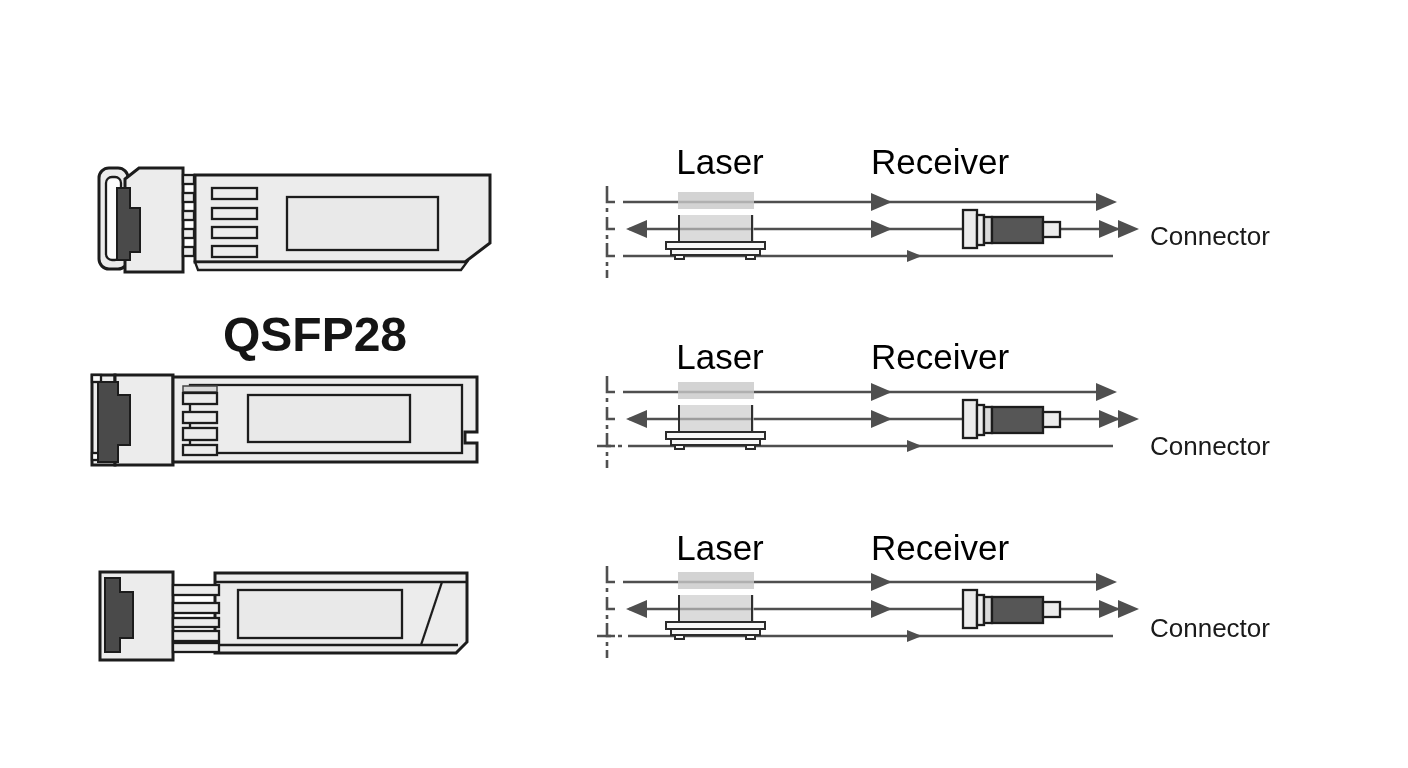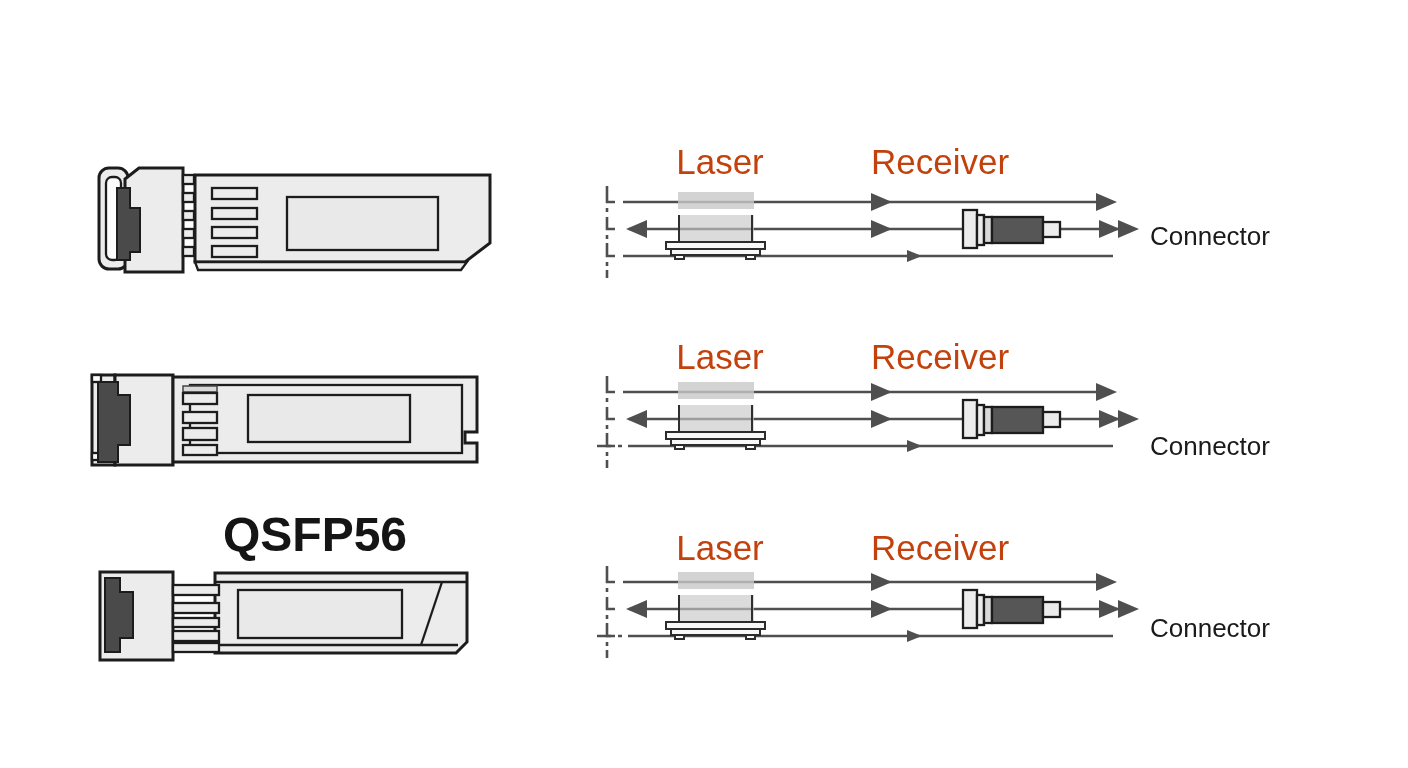--- a/index.html
+++ b/index.html
@@ -6,21 +6,21 @@
   .canvas{
     position:relative;width:1408px;height:768px;background:#ffffff;
     font-family:"Liberation Sans", sans-serif;color:var(--text,#161616);
     overflow:hidden;
   }
   .module-title{
     position:absolute;font-weight:bold;font-size:48px;line-height:48px;
     text-align:center;color:#151515;letter-spacing:0px;
   }
   .opt-label{
-    position:absolute;font-size:35px;line-height:38px;text-align:center;color:#c2410c;
+    position:absolute;font-size:35px;line-height:38px;text-align:center;color:#000000;
   }
   .connector-label{
     position:absolute;font-size:26px;line-height:42px;text-align:left;color:#1a1a1a;
   }
   svg{position:absolute;overflow:visible;}
   
   .g-line{stroke:var(--line,#4f4f4f);stroke-width:2.6;fill:none;}
   .g-arrow{fill:var(--line,#4f4f4f);stroke:none;}
   .g-post{stroke:#2f2f2f;stroke-width:2;fill:none;}
   .g-base{fill:#f8f8f8;stroke:#2c2c2c;stroke-width:2;}
@@ -92,20 +92,21 @@
     <polygon class="g-arrow" points="501,21 522,30 501,39"></polygon>
     <polygon class="g-arrow" points="52,48 31,57 52,66"></polygon>
     <polygon class="g-arrow" points="276,48 297,57 276,66"></polygon>
     <polygon class="g-arrow" points="504,48 525,57 504,66"></polygon>
     <polygon class="g-arrow" points="523,48 544,57 523,66"></polygon>
     <polygon class="g-arrow" points="312,78 327,84 312,90"></polygon>
   </svg>
 
   <div class="connector-label" style="left:1150px;top:215px;width:200px;">Connector</div>
 
+  <div class="module-title" style="left:170px;top:311px;width:290px;">QSFP28</div>
 
   <svg style="left:85px;top:370px;" width="398" height="100" viewBox="0 0 398 100">
     <g>
       <rect class="f-body m-out sw3" x="7" y="5" width="23" height="90"></rect>
       <rect class="f-white m-out sw2" x="7" y="5" width="9" height="7"></rect>
       <rect class="f-white m-out sw2" x="7" y="83" width="9" height="7"></rect>
       <rect class="f-body m-out sw3" x="30" y="5" width="58" height="90"></rect>
       <path class="f-latch" d="M13,12 H33 V25 H45 V75 H33 V92 H13 Z"></path>
       <path class="f-body m-out sw3" d="M88,7 H392 V62 H380 V73 H392 V92 H88 Z"></path>
       <rect class="m-out sw2" x="105" y="15" width="272" height="68"></rect>
@@ -146,21 +147,20 @@
     <polygon class="g-arrow" points="501,21 522,30 501,39"></polygon>
     <polygon class="g-arrow" points="52,48 31,57 52,66"></polygon>
     <polygon class="g-arrow" points="276,48 297,57 276,66"></polygon>
     <polygon class="g-arrow" points="504,48 525,57 504,66"></polygon>
     <polygon class="g-arrow" points="523,48 544,57 523,66"></polygon>
     <polygon class="g-arrow" points="312,78 327,84 312,90"></polygon>
   </svg>
 
   <div class="connector-label" style="left:1150px;top:425px;width:200px;">Connector</div>
 
-  <div class="module-title" style="left:170px;top:511px;width:290px;">QSFP56</div>
 
   <svg style="left:95px;top:568px;" width="378" height="94" viewBox="0 0 378 94">
     <g>
       <rect class="f-body m-out sw3" x="5" y="4" width="73" height="88"></rect>
       <path class="f-latch" d="M10,10 H25 V24 H38 V70 H25 V84 H10 Z"></path>
       <path class="f-body m-out sw3" d="M120,5 H372 V74 L361,85 H120 Z"></path>
       <path class="m-out sw2" d="M120,14 H372 M120,77 H363"></path>
       <rect class="f-body m-out sw2" x="78" y="17" width="46" height="10"></rect>
       <rect class="f-body m-out sw2" x="78" y="35" width="46" height="10"></rect>
       <rect class="f-body m-out sw2" x="78" y="50" width="46" height="9"></rect>

